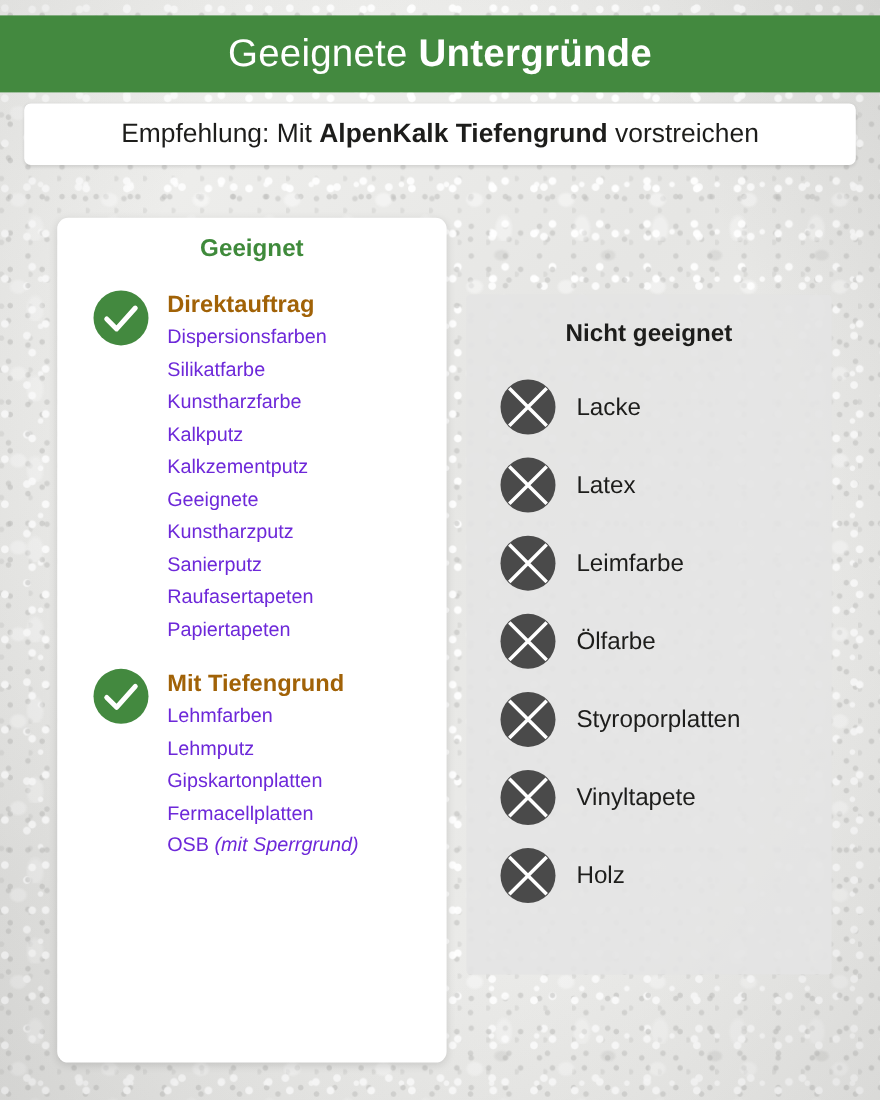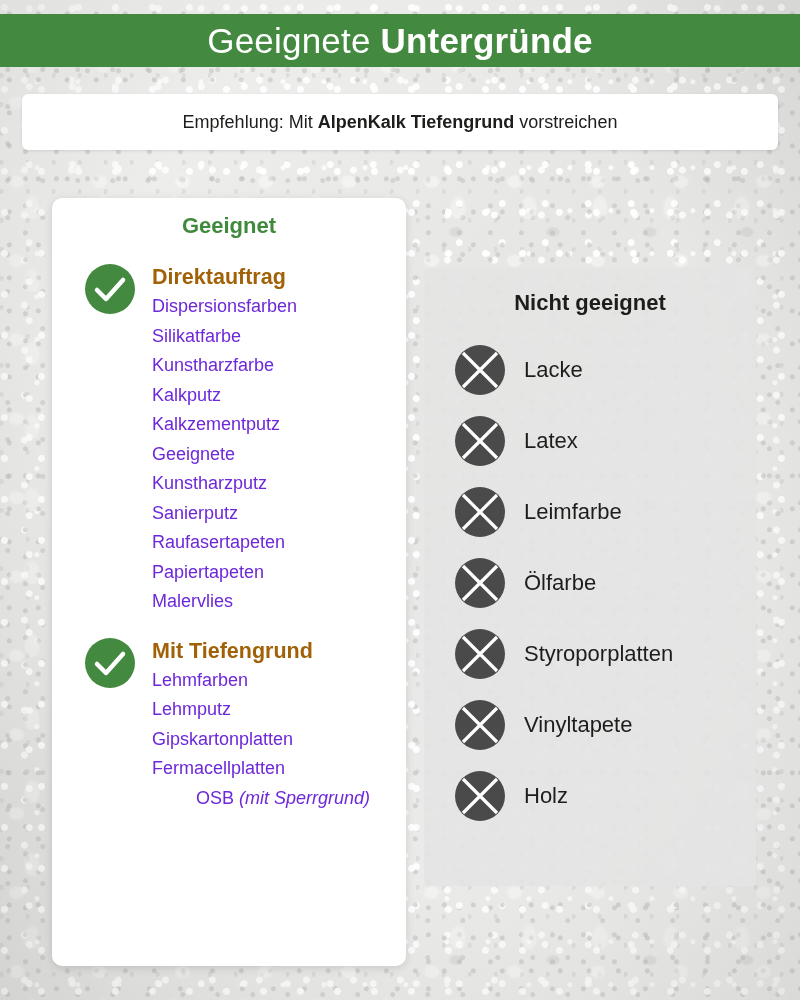--- a/index.html
+++ b/index.html
@@ -49,21 +49,21 @@
     position: absolute; inset: 0;
     background: radial-gradient(ellipse at 50% 45%, rgba(0,0,0,0) 55%, rgba(120,120,118,0.18) 100%);
     pointer-events: none;
   }
 
   
   .header-band {
     position: absolute;
     left: 0; top: 14px;
     width: 800px;
-    height: 53px;
+    height: 70px;
     background: #43893f;
     display: flex;
     align-items: center;
     justify-content: center;
   }
   .header-title {
     color: #ffffff;
     font-size: 35px;
     letter-spacing: .2px;
     white-space: nowrap;
@@ -77,21 +77,21 @@
     width: 756px;
     height: 56px;
     background: #ffffff;
     border-radius: 6px;
     display: flex;
     align-items: center;
     justify-content: center;
     box-shadow: 0 1px 3px rgba(0,0,0,0.10);
   }
   .subbar-text {
-    font-size: 18px;
+    font-size: 24px;
     color: #1d1d1b;
     white-space: nowrap;
   }
   .subbar-text b { font-weight: bold; }
 
   
   .panel-right {
     position: absolute;
     left: 424px; top: 268px;
     width: 332px;
@@ -170,21 +170,21 @@
   }
   .group-items li {
     font-size: 18px;
     color: #6d28d9;
     line-height: 29.5px;
     white-space: nowrap;
   }
   .group-items li i {
     font-style: italic;
   }
-  .group-items li.wrap { white-space: normal; margin-left: 44px; }
+  .group-items li.wrap { white-space: normal; }
 </style>
 </head>
 <body>
 
 <div id="wall"></div>
 <div id="vignette"></div>
 
 <div class="header-band">
   <div class="header-title">
     <span class="light">Geeignete </span><b>Untergründe</b>
@@ -281,21 +281,20 @@
       <li>Dispersionsfarben</li>
       <li>Silikatfarbe</li>
       <li>Kunstharzfarbe</li>
       <li>Kalkputz</li>
       <li>Kalkzementputz</li>
       <li>Geeignete</li>
       <li>Kunstharzputz</li>
       <li>Sanierputz</li>
       <li>Raufasertapeten</li>
       <li>Papiertapeten</li>
-      <li>Malervlies</li>
     </ul>
   </div>
 
   <div class="group second">
     <span class="check-icon">
       <svg width="52" height="52" viewBox="0 0 52 52">
         <circle cx="26" cy="26" r="25" fill="#43893f"></circle>
         <path d="M13 27 L22 36 L39 17" stroke="#ffffff" stroke-width="4.5" fill="none" stroke-linecap="round" stroke-linejoin="round"></path>
       </svg>
     </span>

